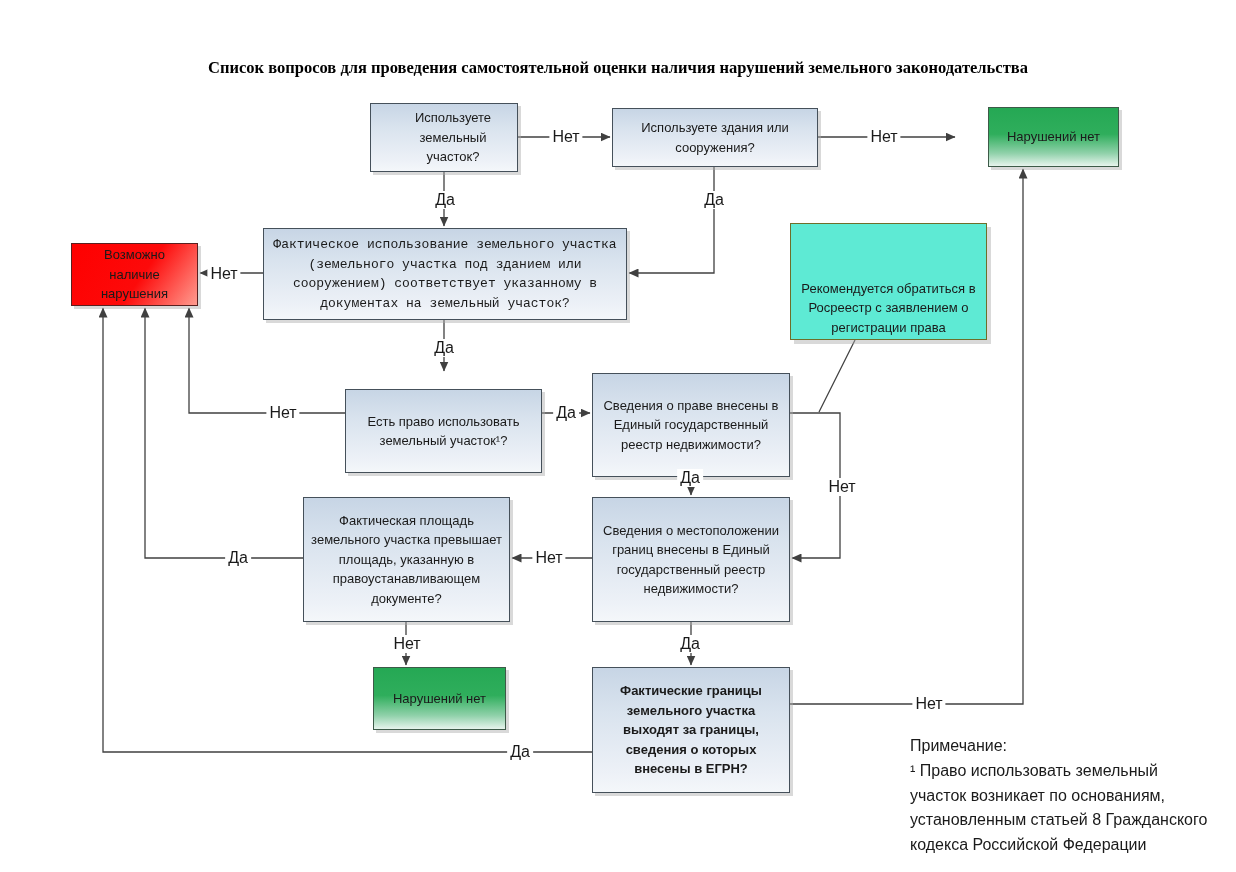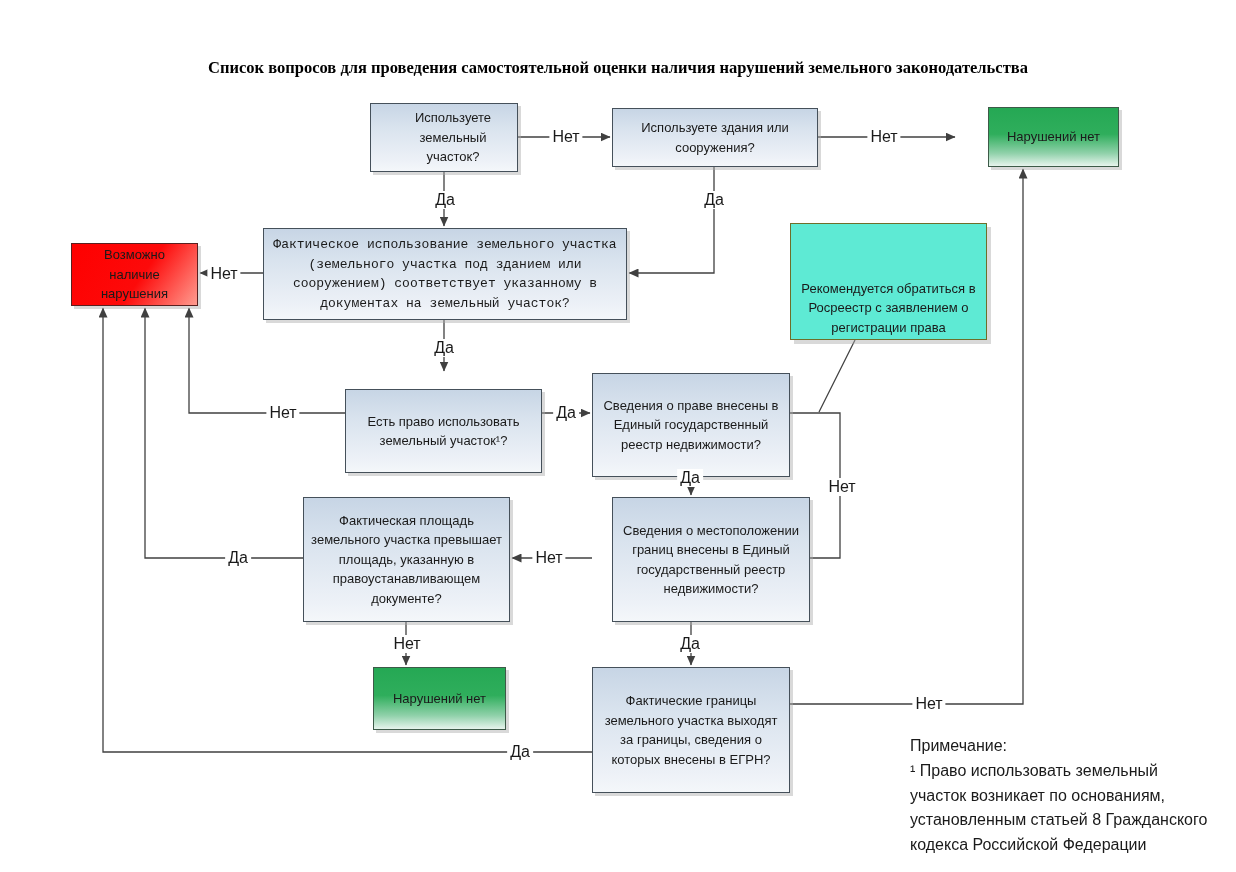--- a/index.html
+++ b/index.html
@@ -25,23 +25,23 @@
   
   #n-use-land        {left:370px;top:103px;width:148px;height:69px;padding-left:24px;}
   #n-use-buildings   {left:612px;top:108px;width:206px;height:59px;}
   #n-noviol-top      {left:957px;top:107px;width:131px;height:60px;}
   #n-possible        {left:71px; top:243px;width:127px;height:63px;align-items:center;}
   #n-actual-use      {left:263px;top:228px;width:364px;height:92px;font-family:Liberation Mono, monospace;}
   #n-recommend       {left:790px;top:223px;width:197px;height:117px;}
   #n-right-use       {left:345px;top:373px;width:197px;height:84px;margin-top:16px;}
   #n-right-egrn      {left:592px;top:373px;width:198px;height:104px;}
   #n-area            {left:303px;top:497px;width:207px;height:125px;justify-content:center;}
-  #n-bounds-egrn     {left:592px;top:497px;width:198px;height:125px;margin-left:20px;}
+  #n-bounds-egrn     {left:592px;top:497px;width:198px;height:125px;}
   #n-noviol-bottom   {left:342px;top:667px;width:133px;height:63px;}
-  #n-actual-bounds   {left:592px;top:667px;width:198px;height:126px;}
+  #n-actual-bounds   {left:592px;top:667px;width:198px;height:126px;font-weight:bold;}
 
   svg.wires{position:absolute;left:0;top:0;z-index:0;}
   .node{z-index:2;}
   .elabel{
     position:absolute;z-index:3;background:#ffffff;padding:0 3px;
     font-size:16px;transform:translate(-50%,-50%);white-space:nowrap;
   }
   .footnote{
     position:absolute;left:910px;top:734px;width:300px;z-index:2;
     font-size:16px;line-height:1.55;white-space:pre-line;color:#1a1a1a;

